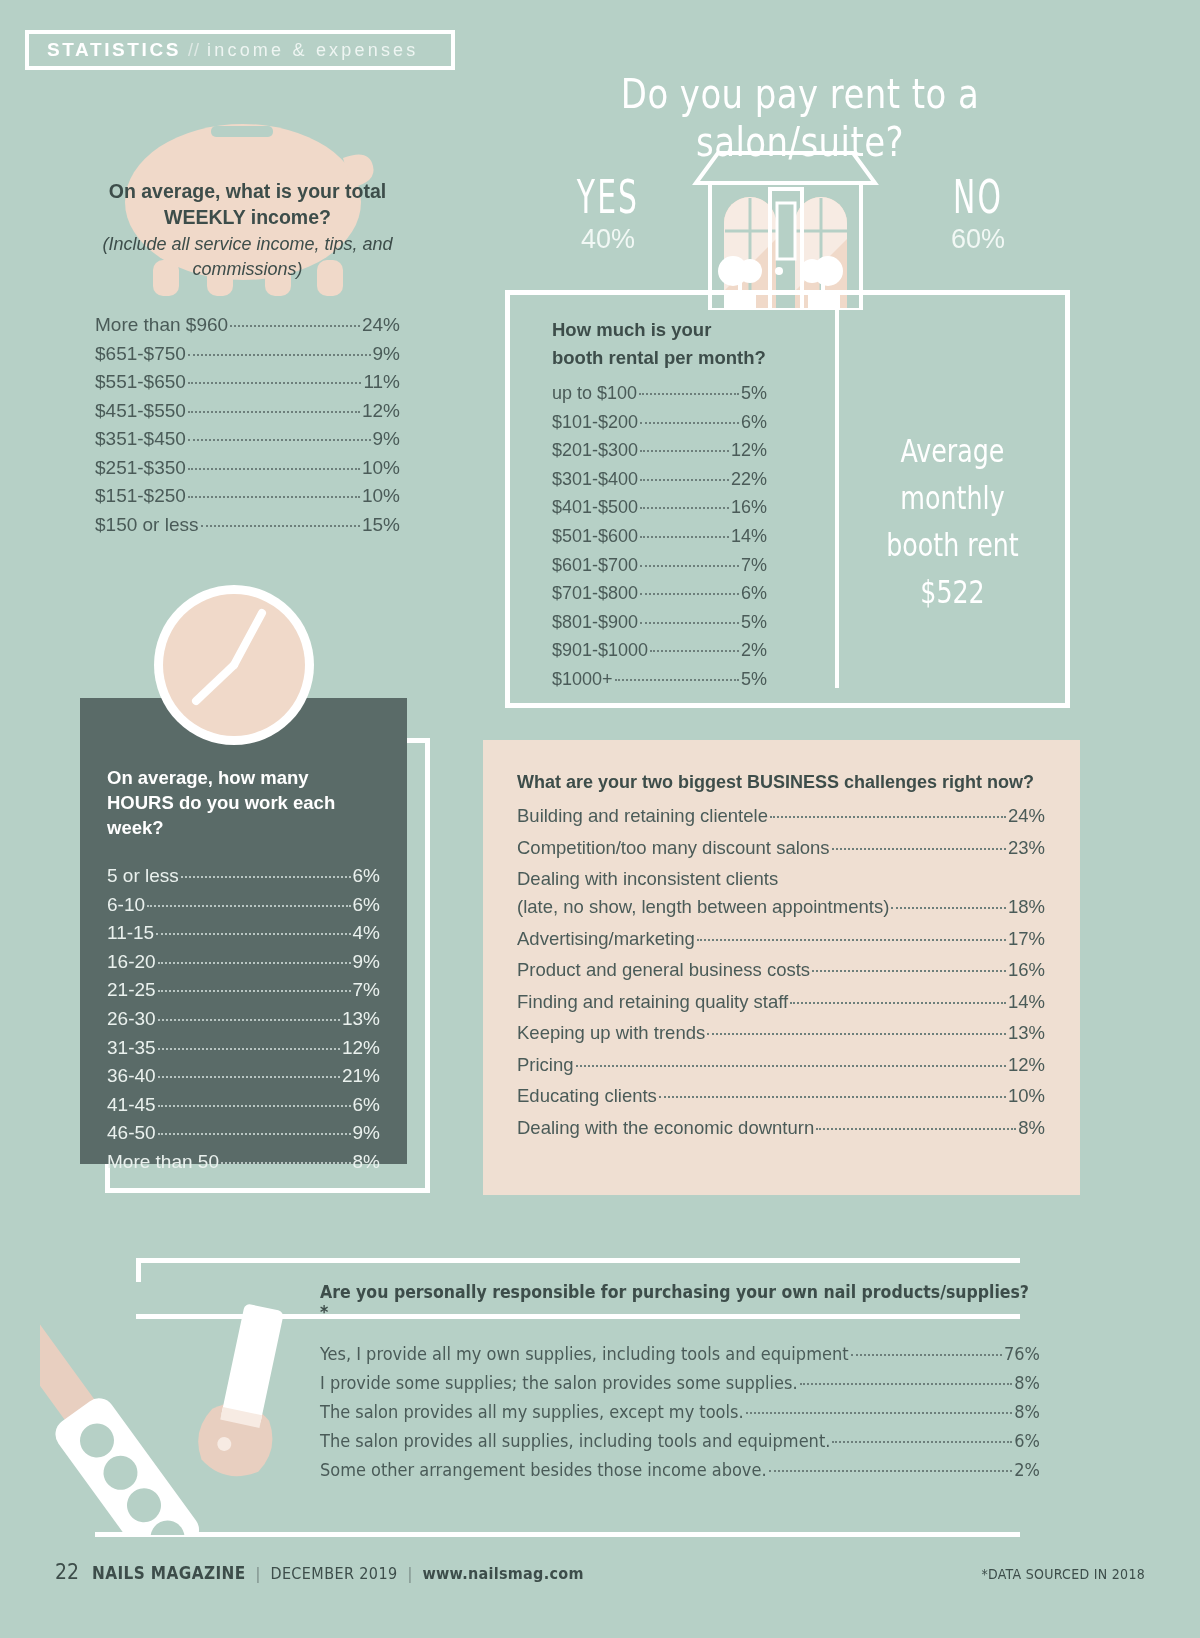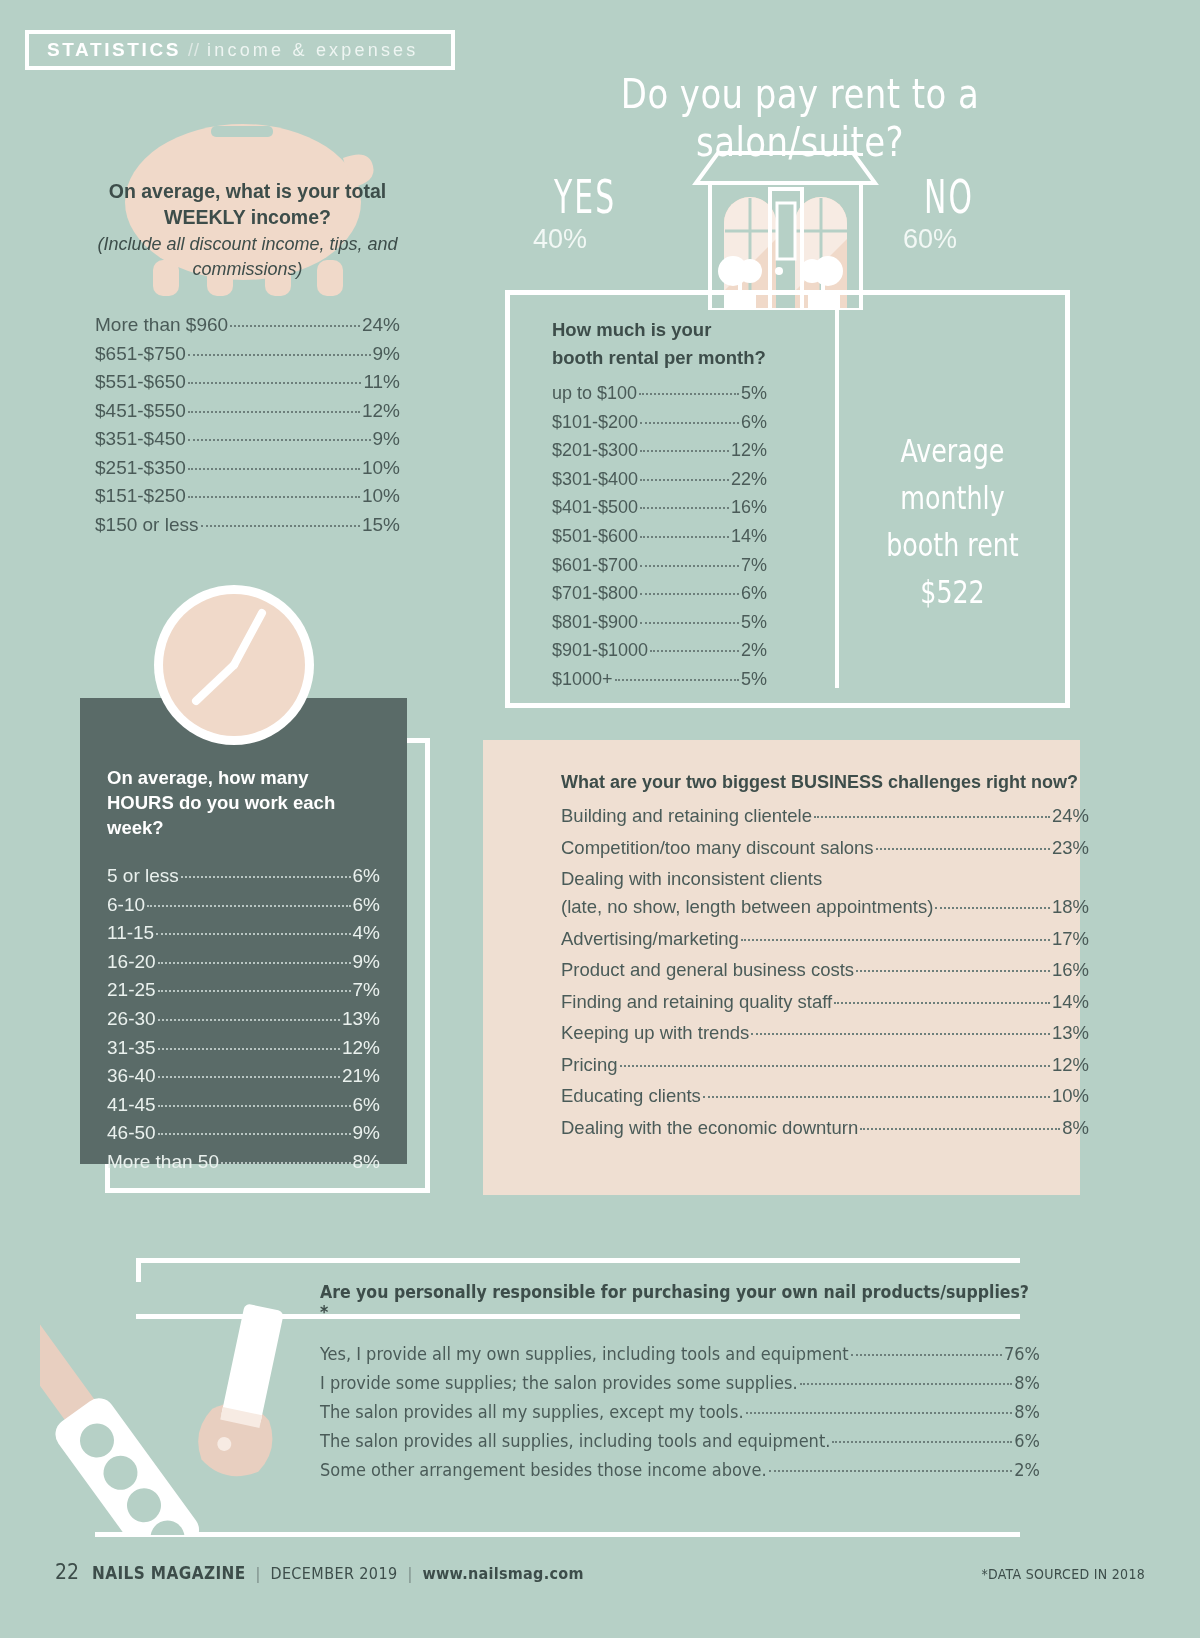--- a/index.html
+++ b/index.html
@@ -63,21 +63,21 @@
 
   
   #salonq {
     position: absolute; left: 520px; top: 70px; width: 560px;
     text-align: center; color: #ffffff;
     font-family: "DejaVu Sans Condensed", "Liberation Sans Narrow", "Liberation Sans", sans-serif;
     font-size: 41px; letter-spacing: .5px;
     transform: scaleX(.92); transform-origin: center;
   }
   .yesno {
-    position: absolute; color: #ffffff; width: 150px;
+    position: absolute; color: #ffffff; text-align: center; width: 150px;
   }
   .yesno .big {
     font-size: 46px; letter-spacing: 3px;
     font-family: "DejaVu Sans Condensed", "Liberation Sans Narrow", "Liberation Sans", sans-serif;
     transform: scaleX(.72); display:block;
   }
   .yesno .pct { font-size: 27px; margin-top: 6px; color:#f2f8f5; }
   #yesblock { left: 533px; top: 170px; }
   #noblock  { left: 903px; top: 170px; }
 
@@ -126,21 +126,21 @@
   #hours .rows { margin-top: 22px; }
   #hours .drow { color: #eaf1ee; font-size: 19px; line-height: 28.6px; }
   #hours .drow .dots { border-bottom-color: #b9c6c3; }
 
   
   #bizpanel {
     position: absolute; left: 483px; top: 740px;
     width: 597px; height: 455px;
     background: #efdfd2;
   }
-  #biz { position: absolute; left: 517px; top: 772px; width: 528px; margin-left: 44px; }
+  #biz { position: absolute; left: 517px; top: 772px; width: 528px; }
   #biz .q { color: #3d4d4a; font-size: 18px; font-weight: bold; margin-bottom: 7px; }
   #biz .drow { font-size: 18.5px; line-height: 31.5px; color:#4a5b58; }
   #biz .two { display: block; font-size: 18.5px; line-height: 24px; color:#4a5b58; }
   #biz .two-first { padding-top: 4px; }
 
   
   #rule-top { position:absolute; left:136px; top:1258px; width:884px; height:5px; background:#fff; }
   #rule-mid { position:absolute; left:136px; top:1314px; width:884px; height:5px; background:#fff; }
   #rule-bot { position:absolute; left:95px; top:1532px; width:925px; height:5px; background:#fff; }
   #rule-vert{ position:absolute; left:136px; top:1258px; width:5px; height:24px; background:#fff; }
@@ -193,21 +193,21 @@
       <rect x="38" y="150" width="26" height="36" rx="10"></rect>
       <rect x="92" y="152" width="26" height="34" rx="10"></rect>
       <rect x="150" y="152" width="26" height="34" rx="10"></rect>
       <rect x="202" y="150" width="26" height="36" rx="10"></rect>
     </g>
     <rect x="96" y="16" width="62" height="11" rx="5" fill="#b6d0c6"></rect>
   </svg>
 
   <div id="weekly">
     <div class="q">On average, what is your total WEEKLY income?</div>
-    <div class="note">(Include all discount income, tips, and commissions)</div>
+    <div class="note">(Include all service income, tips, and commissions)</div>
     <div class="rows">
         <div class="drow">
           <span class="lab">More than $960</span>
           <span class="dots"></span>
           <span class="val">24%</span>
         </div>
         <div class="drow">
           <span class="lab">$651-$750</span>
           <span class="dots"></span>
           <span class="val">9%</span>

